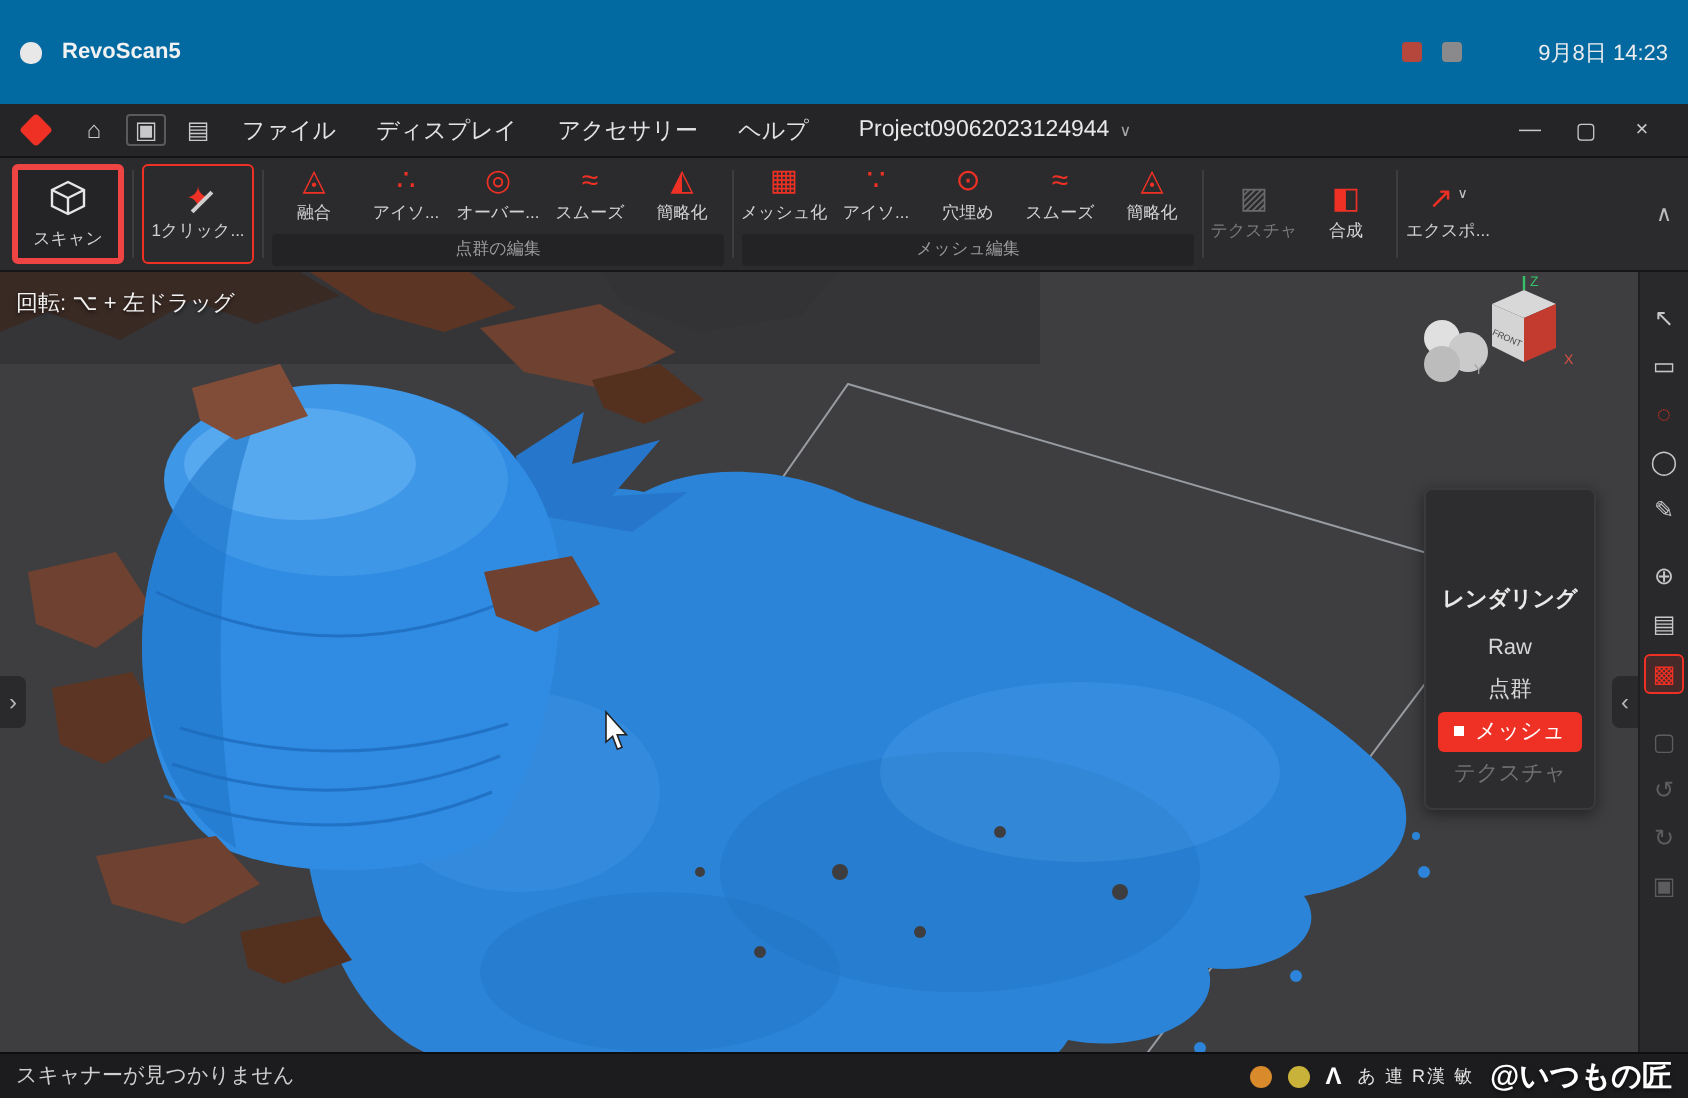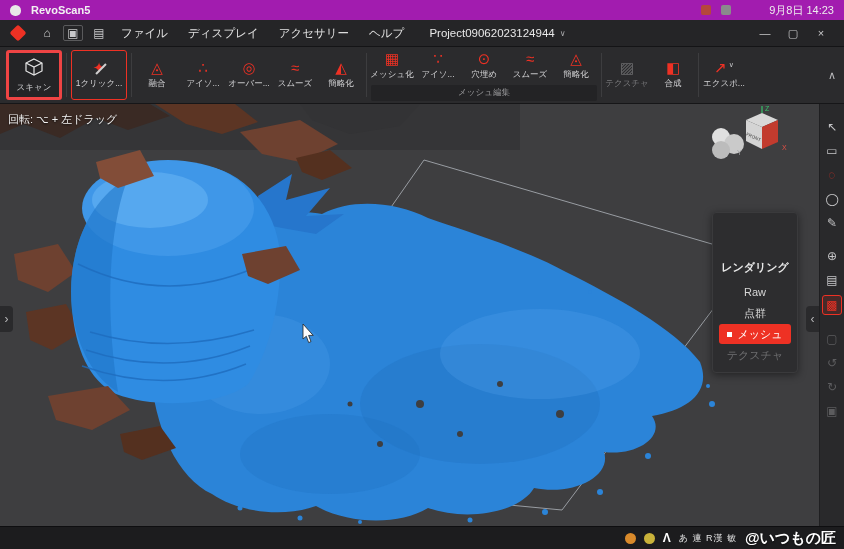--- a/index.html
+++ b/index.html
@@ -2,22 +2,22 @@
 <html><head>
 <meta charset="utf-8">
 <style>
   html,body{margin:0;padding:0;}
   body{width:844px;height:549px;overflow:hidden;background:#000;
        font-family:"Liberation Sans","DejaVu Sans",sans-serif;color:#ddd;
        -webkit-font-smoothing:antialiased;}
   .app{width:844px;height:549px;display:flex;flex-direction:column;}
 
   
-  .menubar{height:20px;background:#a21caf;display:flex;align-items:center;
-           padding:0 10px;font-size:11px;gap:10px;flex:none;}
+  .menubar{height:20px;background:#0369a1;display:flex;align-items:center;
+           padding:16px 10px;font-size:11px;gap:10px;flex:none;}
   .apple{width:11px;height:11px;background:#e8e8e8;border-radius:50% 50% 46% 46%;}
   .mb-app{font-weight:bold;color:#f2f2f2;}
   .mb-sp{flex:1;}
   .mb-ic{width:10px;height:10px;border-radius:2px;}
   .mb-ic.red{background:#b5473c;}
   .mb-ic.gray{background:#8a8a8c;}
   .mb-time{color:#ededed;margin-left:28px;}
 
   
   .titlebar{height:26px;background:#252527;display:flex;align-items:center;
@@ -173,20 +173,21 @@
         </div>
         <div class="tbtn">
           <span class="ticon">≈</span>
           <span>スムーズ</span>
         </div>
         <div class="tbtn">
           <span class="ticon">◭</span>
           <span>簡略化</span>
         </div>
       </div>
+      <div class="glabel">点群の編集</div>
     </div>
     <div class="tdiv"></div>
 
     <div class="tgroup">
       <div class="btnrow">
         <div class="tbtn">
           <span class="ticon">▦</span>
           <span>メッシュ化</span>
         </div>
         <div class="tbtn">
@@ -351,20 +352,21 @@
       <span class="ric dim">↺</span>
       <span class="ric dim">↻</span>
       <span class="ric dim">▣</span>
     </div>
 
     <div class="edge-chev left">›</div>
     <div class="edge-chev right">‹</div>
   </div>
 
   <div class="statusbar">
+    <span>スキャナーが見つかりません</span>
     <span class="sb-sp"></span>
     <span class="sb-dot orange"></span>
     <span class="sb-dot yellow"></span>
     <span class="sb-logo">Λ</span>
     <span class="sb-ime">あ 連 R漢 敏</span>
     <span class="sb-watermark">@いつもの匠</span>
   </div>
 
 </div>
 

